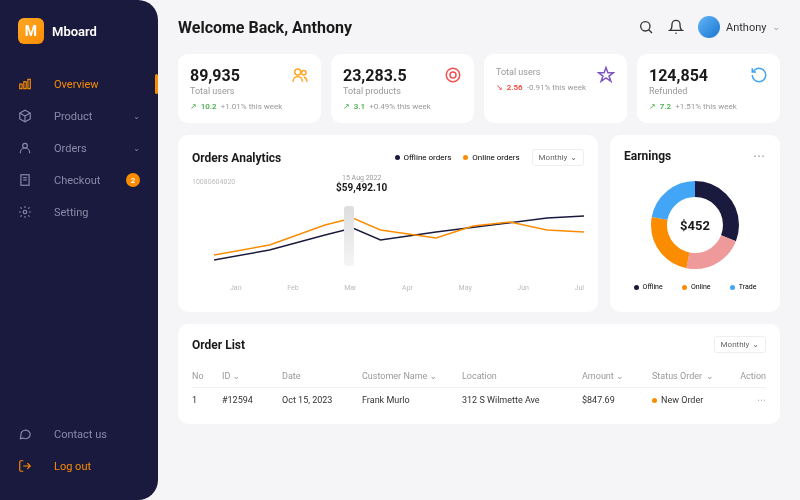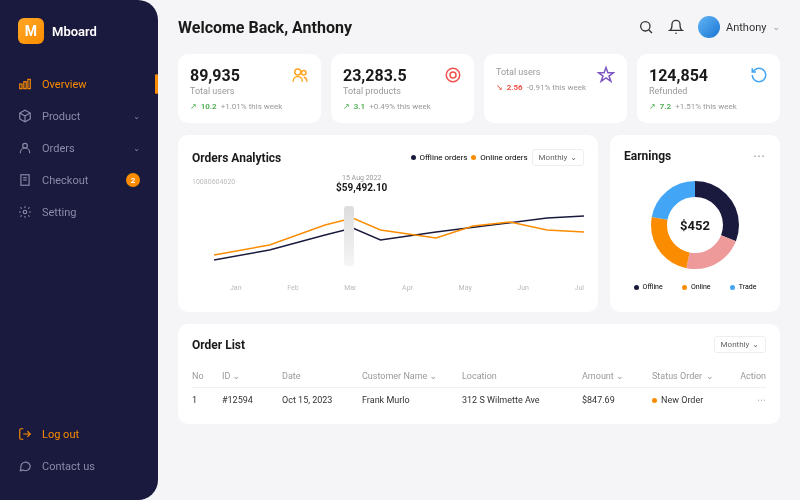--- a/index.html
+++ b/index.html
@@ -2,21 +2,21 @@
 <html><head>
 <meta charset="utf-8">
 <style>
 *{margin:0;padding:0;box-sizing:border-box;font-family:-apple-system,BlinkMacSystemFont,'Segoe UI',Roboto,sans-serif}
 body{background:#f5f5f7;width:800px;height:500px;overflow:hidden;display:flex}
 .sidebar{width:158px;background:#1a1a3e;color:#8a8aa8;display:flex;flex-direction:column;padding:18px 0;border-radius:0 20px 20px 0}
 .logo{display:flex;align-items:center;gap:8px;padding:0 18px;margin-bottom:24px}
 .logo-icon{width:26px;height:26px;background:linear-gradient(135deg,#ffa726,#fb8c00);border-radius:6px;display:flex;align-items:center;justify-content:center;color:#fff;font-weight:700;font-size:14px}
 .logo-text{color:#fff;font-weight:600;font-size:13px}
 .nav{flex:1}
-.nav-item{display:flex;align-items:center;gap:10px;padding:9px 18px;font-size:11px;cursor:pointer;position:relative}
+.nav-item{display:flex;align-items:center;gap:22px;padding:9px 18px;font-size:11px;cursor:pointer;position:relative}
 .nav-item.active{color:#fb8c00}
 .nav-item.active::after{content:'';position:absolute;right:0;top:6px;bottom:6px;width:3px;background:#fb8c00;border-radius:2px}
 .nav-icon{width:14px;height:14px;display:flex;align-items:center;justify-content:center}
 .nav-label{flex:1}
 .chevron{font-size:8px}
 .badge{background:#fb8c00;color:#fff;border-radius:50%;width:14px;height:14px;display:flex;align-items:center;justify-content:center;font-size:8px;font-weight:600}
 .nav-bottom{margin-top:auto}
 .logout{color:#fb8c00}
 .main{flex:1;padding:16px 20px;overflow:hidden}
 .header{display:flex;align-items:center;margin-bottom:16px}
@@ -34,21 +34,21 @@
 .stat-change{display:flex;align-items:center;gap:4px;margin-top:6px;font-size:8px}
 .arrow-up{color:#4caf50}
 .arrow-down{color:#f44336}
 .change-num{font-weight:600}
 .change-txt{color:#999}
 .row{display:flex;gap:12px;margin-bottom:12px}
 .card{background:#fff;border-radius:10px;padding:14px}
 .analytics{flex:1}
 .card-header{display:flex;align-items:center;margin-bottom:12px}
 .card-title{font-size:12px;font-weight:700;color:#1a1a1a}
-.legend{margin-left:auto;display:flex;gap:4px;font-size:8px}
+.legend{margin-left:auto;display:flex;gap:12px;font-size:8px}
 .legend-item{display:flex;align-items:center;gap:4px}
 .dot{width:5px;height:5px;border-radius:50%}
 .dropdown{display:flex;align-items:center;gap:3px;color:#666;cursor:pointer;padding:3px 6px;border:1px solid #eee;border-radius:3px;font-size:8px}
 .chart{height:120px;position:relative}
 .chart-y{position:absolute;left:0;top:0;bottom:18px;display:flex;flex-direction:row;justify-content:space-between;font-size:7px;color:#bbb}
 .chart-area{margin-left:22px;height:102px;position:relative}
 .chart-tooltip{position:absolute;left:33%;top:-4px;text-align:center;font-size:8px}
 .tt-date{color:#999;font-size:7px}
 .tt-val{font-weight:700;color:#1a1a1a;font-size:10px}
 .chart-bar{position:absolute;left:35%;top:28px;width:10px;height:60px;background:linear-gradient(#ddd,#f5f5f5);border-radius:3px}
@@ -128,35 +128,35 @@
       <span class="nav-icon">
           <svg width="14" height="14" viewBox="0 0 24 24" fill="none" stroke="currentColor" stroke-width="2">
             <circle cx="12" cy="12" r="3"></circle>
             <path d="M12 2v3M12 19v3M4.2 4.2l2.1 2.1M17.7 17.7l2.1 2.1M2 12h3M19 12h3M4.2 19.8l2.1-2.1M17.7 6.3l2.1-2.1"></path>
           </svg>
         </span>
       <span class="nav-label">Setting</span>
     </div>
   </div>
   <div class="nav-bottom">
+    <div class="nav-item">
+      <span class="nav-icon">
+          <svg width="14" height="14" viewBox="0 0 24 24" fill="none" stroke="currentColor" stroke-width="2">
+            <path d="M21 12a8 8 0 01-12 7l-5 1 1-5a8 8 0 1116-3z"></path>
+          </svg>
+        </span>
+      <span class="nav-label">Contact us</span>
+    </div>
     <div class="nav-item logout">
       <span class="nav-icon">
           <svg width="14" height="14" viewBox="0 0 24 24" fill="none" stroke="currentColor" stroke-width="2">
             <path d="M9 21H5a2 2 0 01-2-2V5a2 2 0 012-2h4M16 17l5-5-5-5M21 12H9"></path>
           </svg>
         </span>
       <span class="nav-label">Log out</span>
-    </div>
-    <div class="nav-item">
-      <span class="nav-icon">
-          <svg width="14" height="14" viewBox="0 0 24 24" fill="none" stroke="currentColor" stroke-width="2">
-            <path d="M21 12a8 8 0 01-12 7l-5 1 1-5a8 8 0 1116-3z"></path>
-          </svg>
-        </span>
-      <span class="nav-label">Contact us</span>
     </div>
   </div>
 </div>
 
 <div class="main">
   <div class="header">
     <div class="title">Welcome Back, Anthony</div>
     <div class="header-right">
       <span class="hicon">
           <svg width="16" height="16" viewBox="0 0 24 24" fill="none" stroke="currentColor" stroke-width="2">

